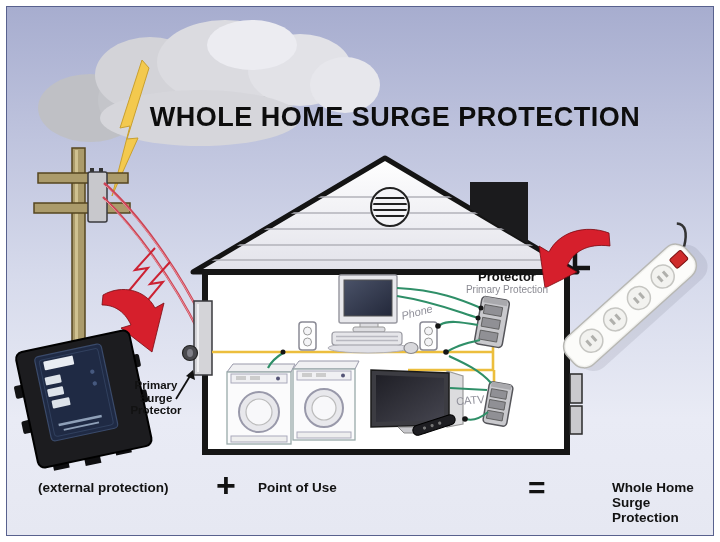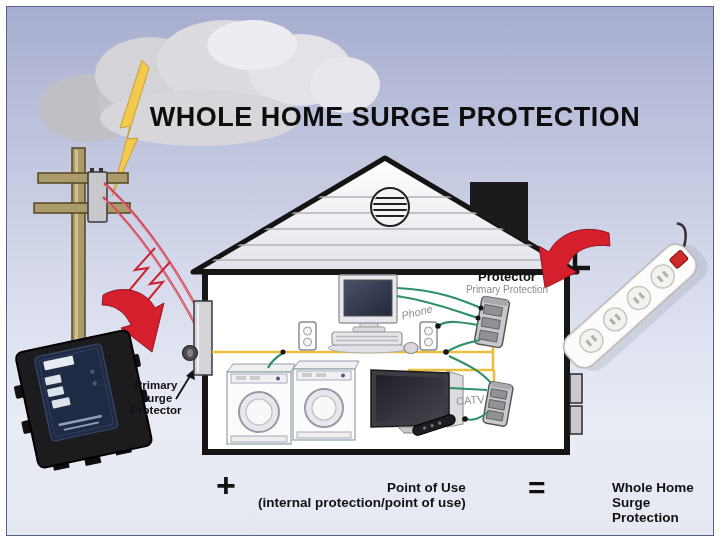--- a/index.html
+++ b/index.html
@@ -313,24 +313,24 @@
 
   <div class="lbl" id="secondary-label">
     <div class="t1">Protector</div>
     <div class="t2">Primary Protection</div>
   </div>
 
   <div class="lbl" id="phone-label">Phone</div>
   <div class="lbl" id="catv-label">CATV</div>
 
   <div class="lbl eq" id="eq-entry">
+    <div>(external protection)</div>
   </div>
   <div class="lbl" id="eq-plus">+</div>
   <div class="lbl eq" id="eq-use">
     <div>Point of Use</div>
-    <div>(internal protection/point of use)</div>
   </div>
   <div class="lbl" id="eq-equals">=</div>
   <div class="lbl eq" id="eq-result">
     <div>Whole Home</div>
     <div>Surge Protection</div>
   </div>
 </div>
 
 </body></html>

